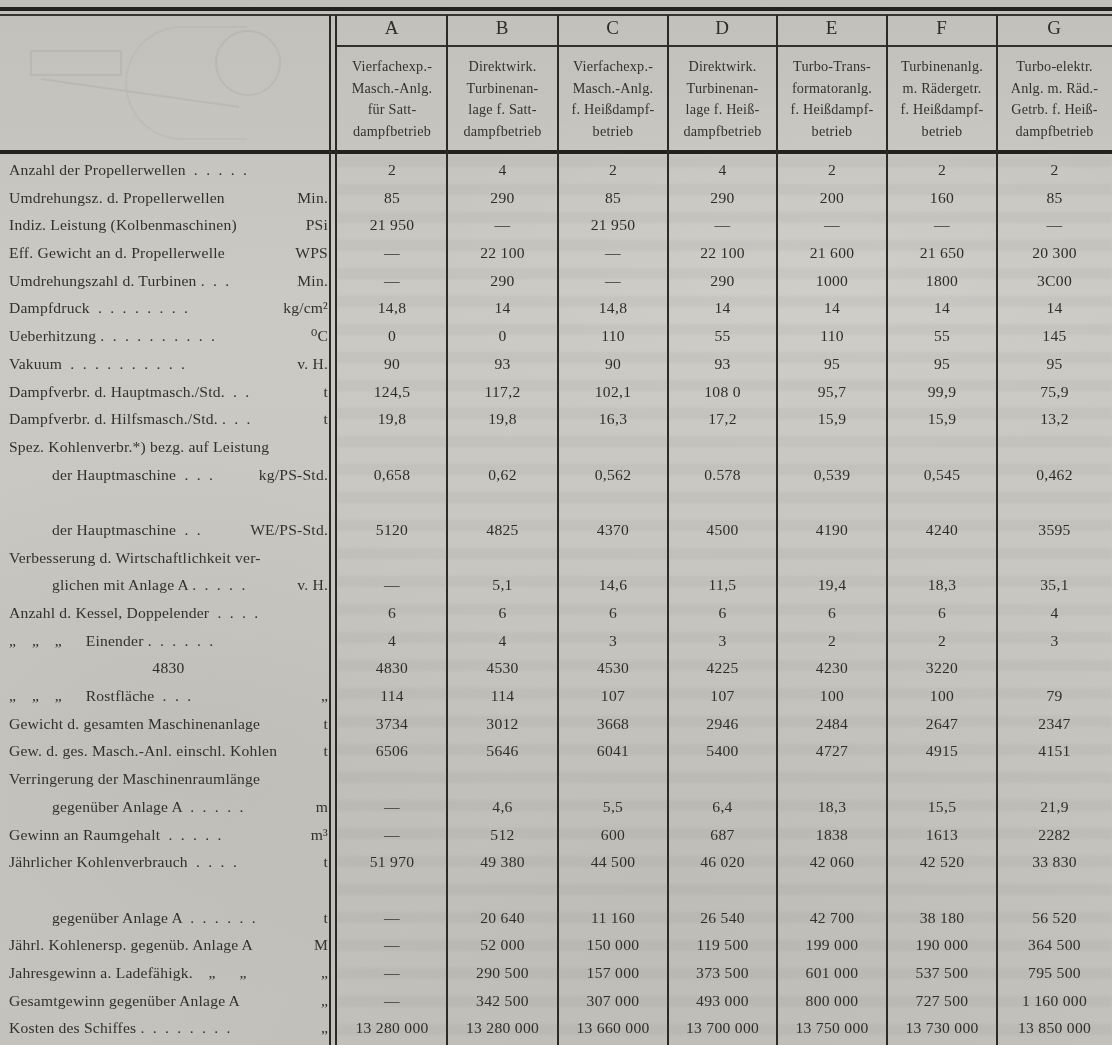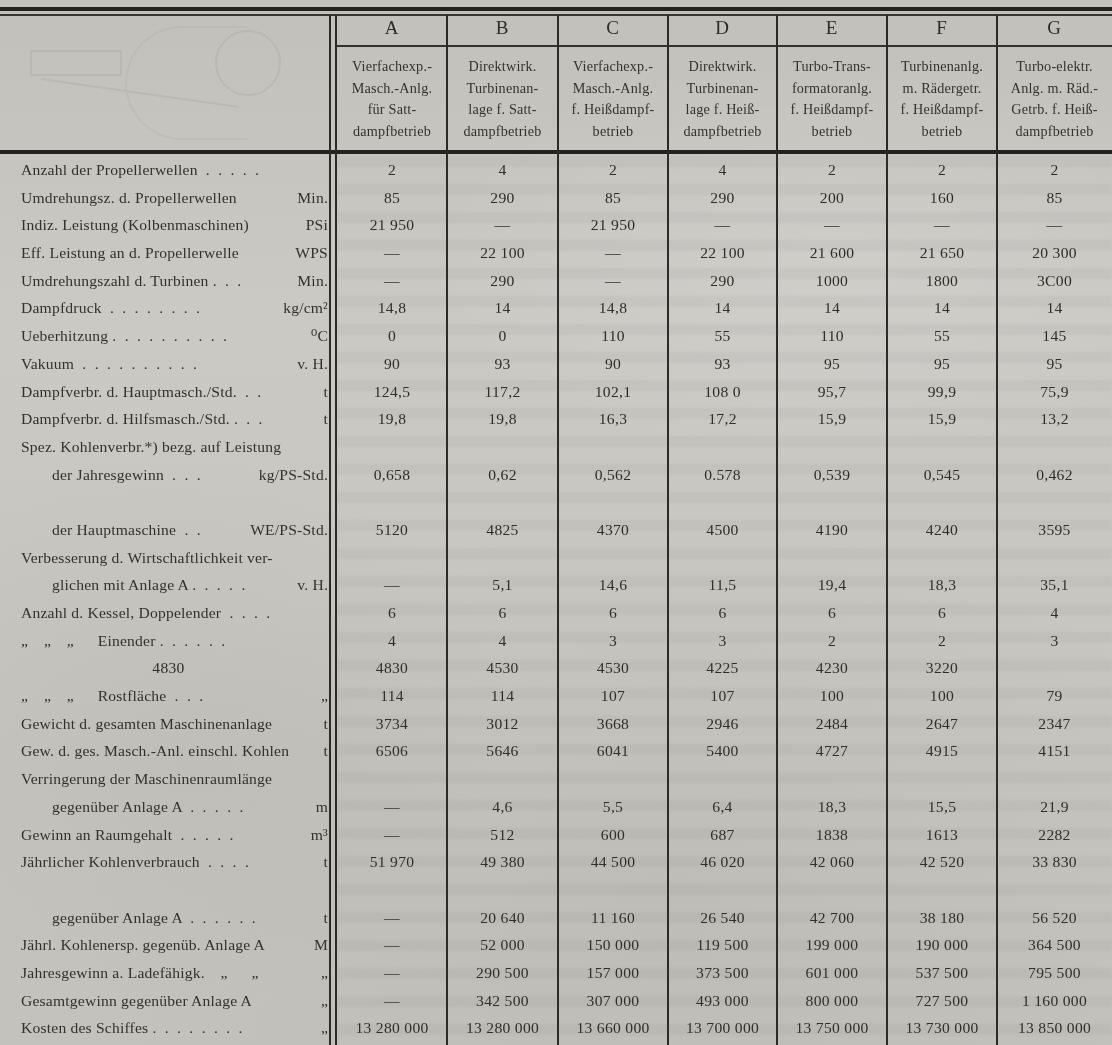--- a/index.html
+++ b/index.html
@@ -53,21 +53,21 @@
   }
 
   
   .tbody{position:absolute;top:156px;left:0;right:0;}
   .trow{height:27.7px;align-items:end;}
   .trow.two-line{height:55.4px;}
   .lcell{
     display:flex;flex-direction:column;justify-content:flex-end;
     height:100%;font-size:15.6px;letter-spacing:.2px;color:#33312c;
   }
-  .lline{display:flex;line-height:27.7px;padding-left:21px;white-space:pre;}
+  .lline{display:flex;line-height:27.7px;padding-left:9px;white-space:pre;}
   .lline .unit{margin-left:auto;padding-right:9px;white-space:pre;}
   .lline.line2{padding-left:52px;}
   .lcell.indent .lline{}
   .vcell{
     text-align:center;font-size:15.6px;line-height:27.7px;
     color:#2f2d28;letter-spacing:.3px;white-space:pre;
   }
 </style>
 </head>
 <body>
@@ -183,21 +183,21 @@
     <div class="vcell">—</div>
     <div class="vcell">21 950</div>
     <div class="vcell">—</div>
     <div class="vcell">—</div>
     <div class="vcell">—</div>
     <div class="vcell">—</div>
   </div>
     <div class="grid trow">
     <div class="lcell">
       <div class="lline">
-        <span class="l1">Eff. Leistung an d. Propellerwelle</span>
+        <span class="l1">Eff. Gewicht an d. Propellerwelle</span>
         <span class="unit u1">WPS</span>
       </div>
 
     </div>
     <div class="vcell">—</div>
     <div class="vcell">22 100</div>
     <div class="vcell">—</div>
     <div class="vcell">22 100</div>
     <div class="vcell">21 600</div>
     <div class="vcell">21 650</div>
@@ -299,21 +299,21 @@
     <div class="vcell">15,9</div>
     <div class="vcell">13,2</div>
   </div>
     <div class="grid trow two-line">
     <div class="lcell">
       <div class="lline">
         <span class="l1">Spez. Kohlenverbr.*) bezg. auf Leistung</span>
         <span class="unit u1"></span>
       </div>
       <div class="lline line2">
-        <span class="l2">der Jahresgewinn  .  .  .</span>
+        <span class="l2">der Hauptmaschine  .  .  .</span>
         <span class="unit u2">kg/PS-Std.</span>
       </div>
     </div>
     <div class="vcell">0,658</div>
     <div class="vcell">0,62</div>
     <div class="vcell">0,562</div>
     <div class="vcell">0.578</div>
     <div class="vcell">0,539</div>
     <div class="vcell">0,545</div>
     <div class="vcell">0,462</div>

